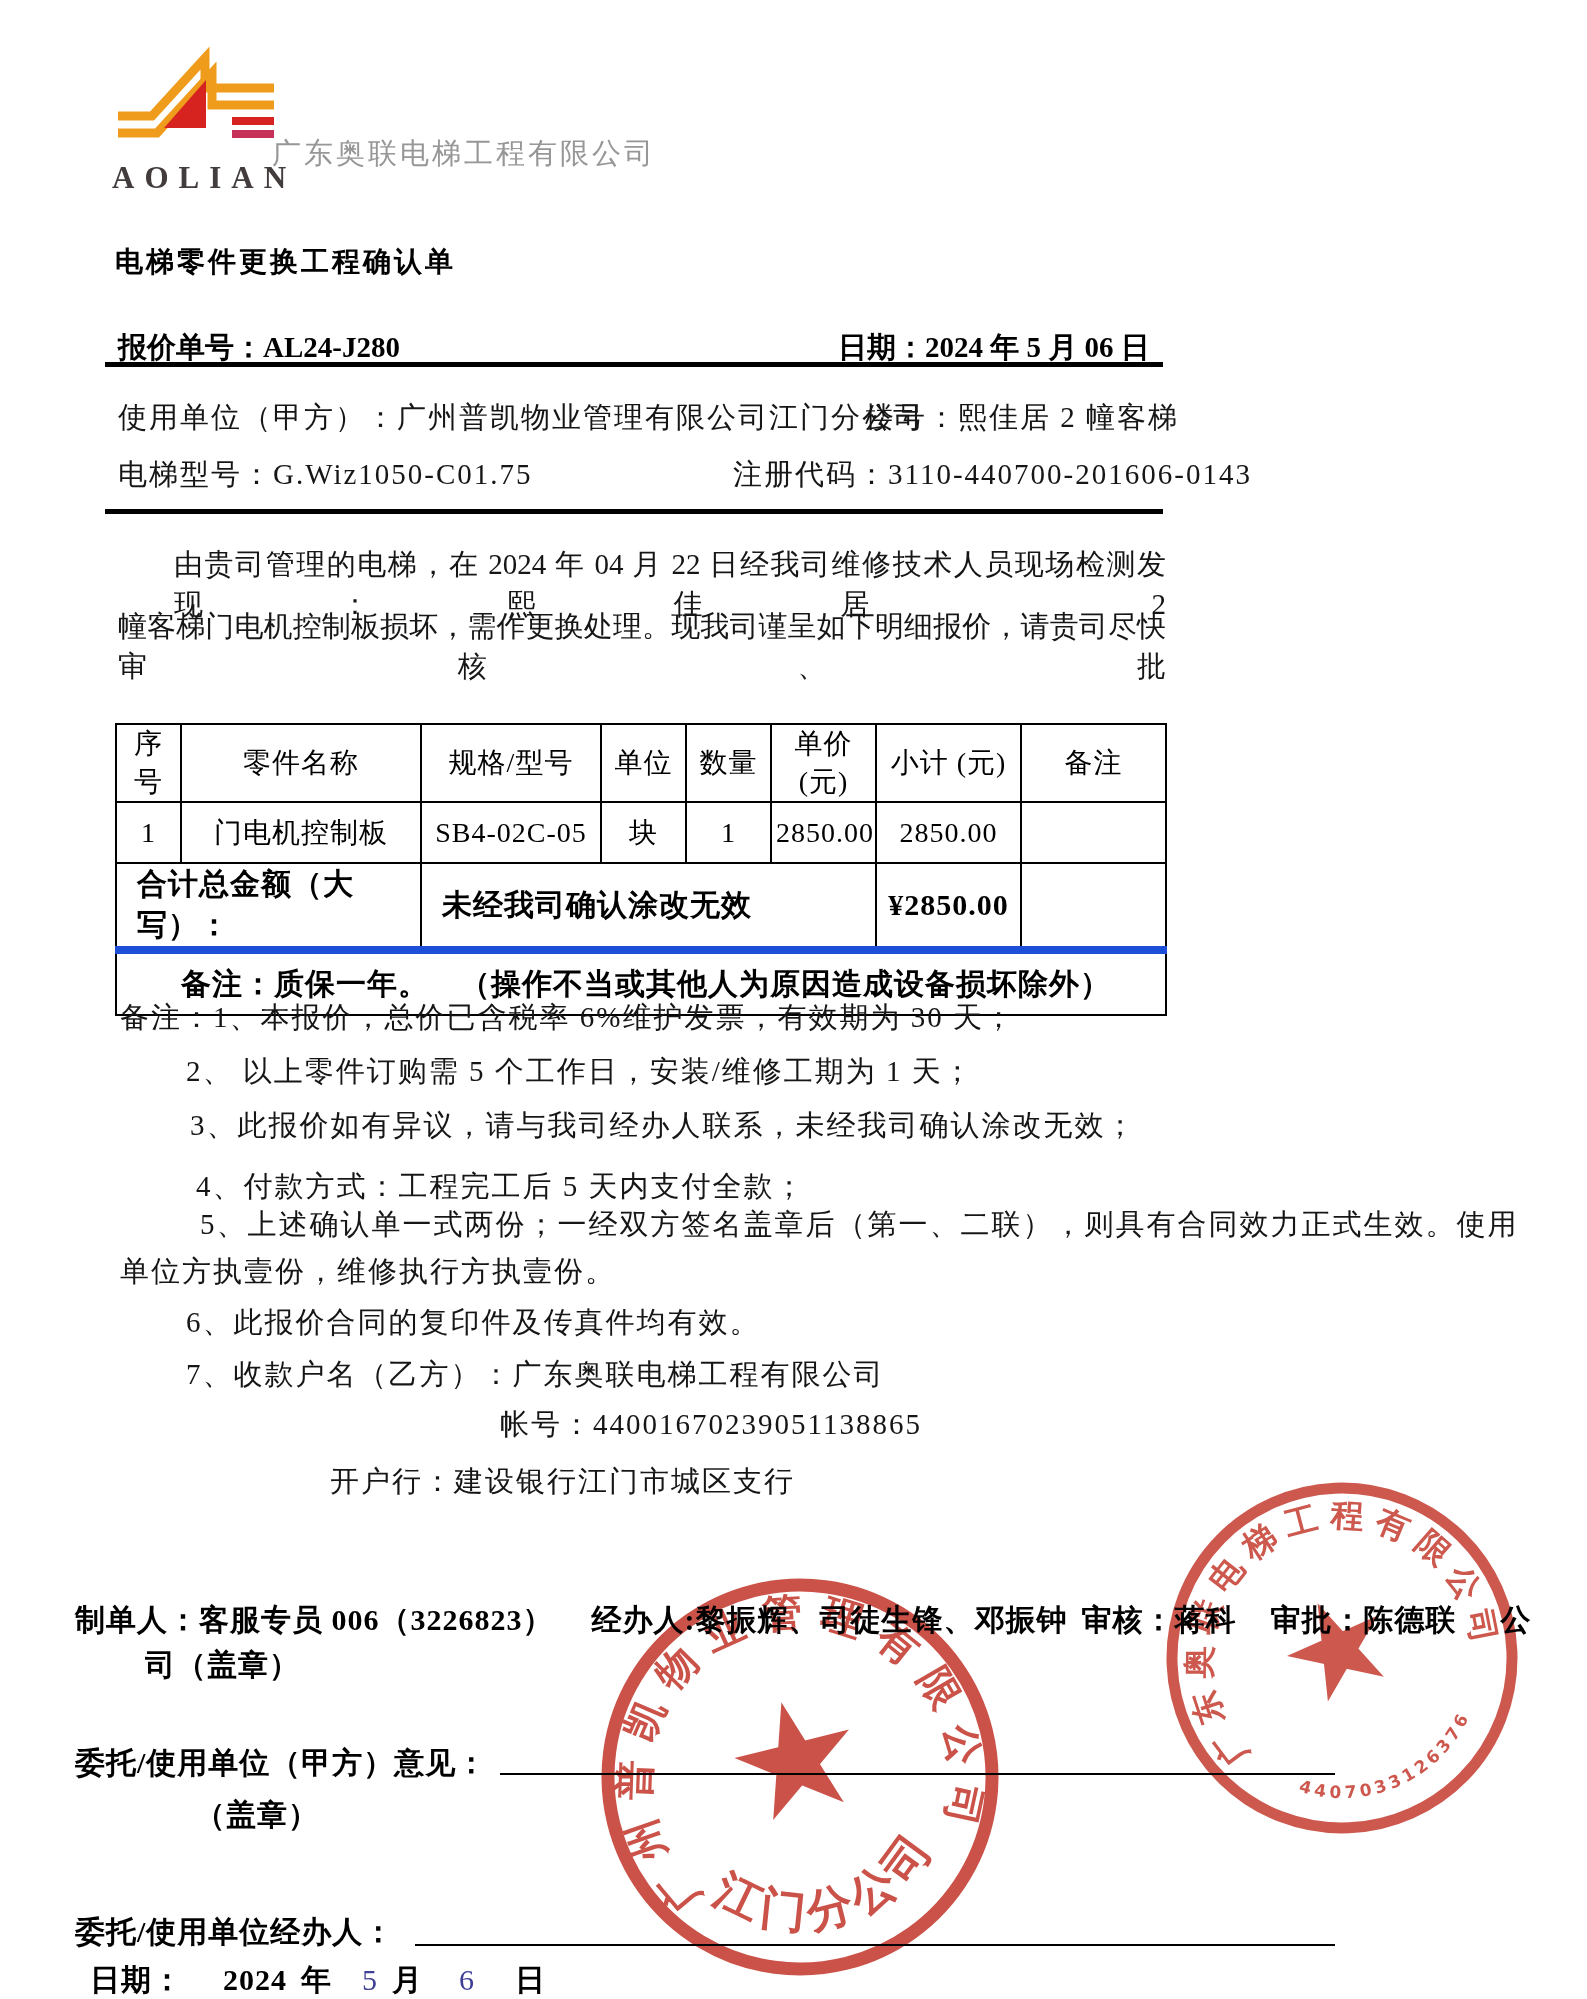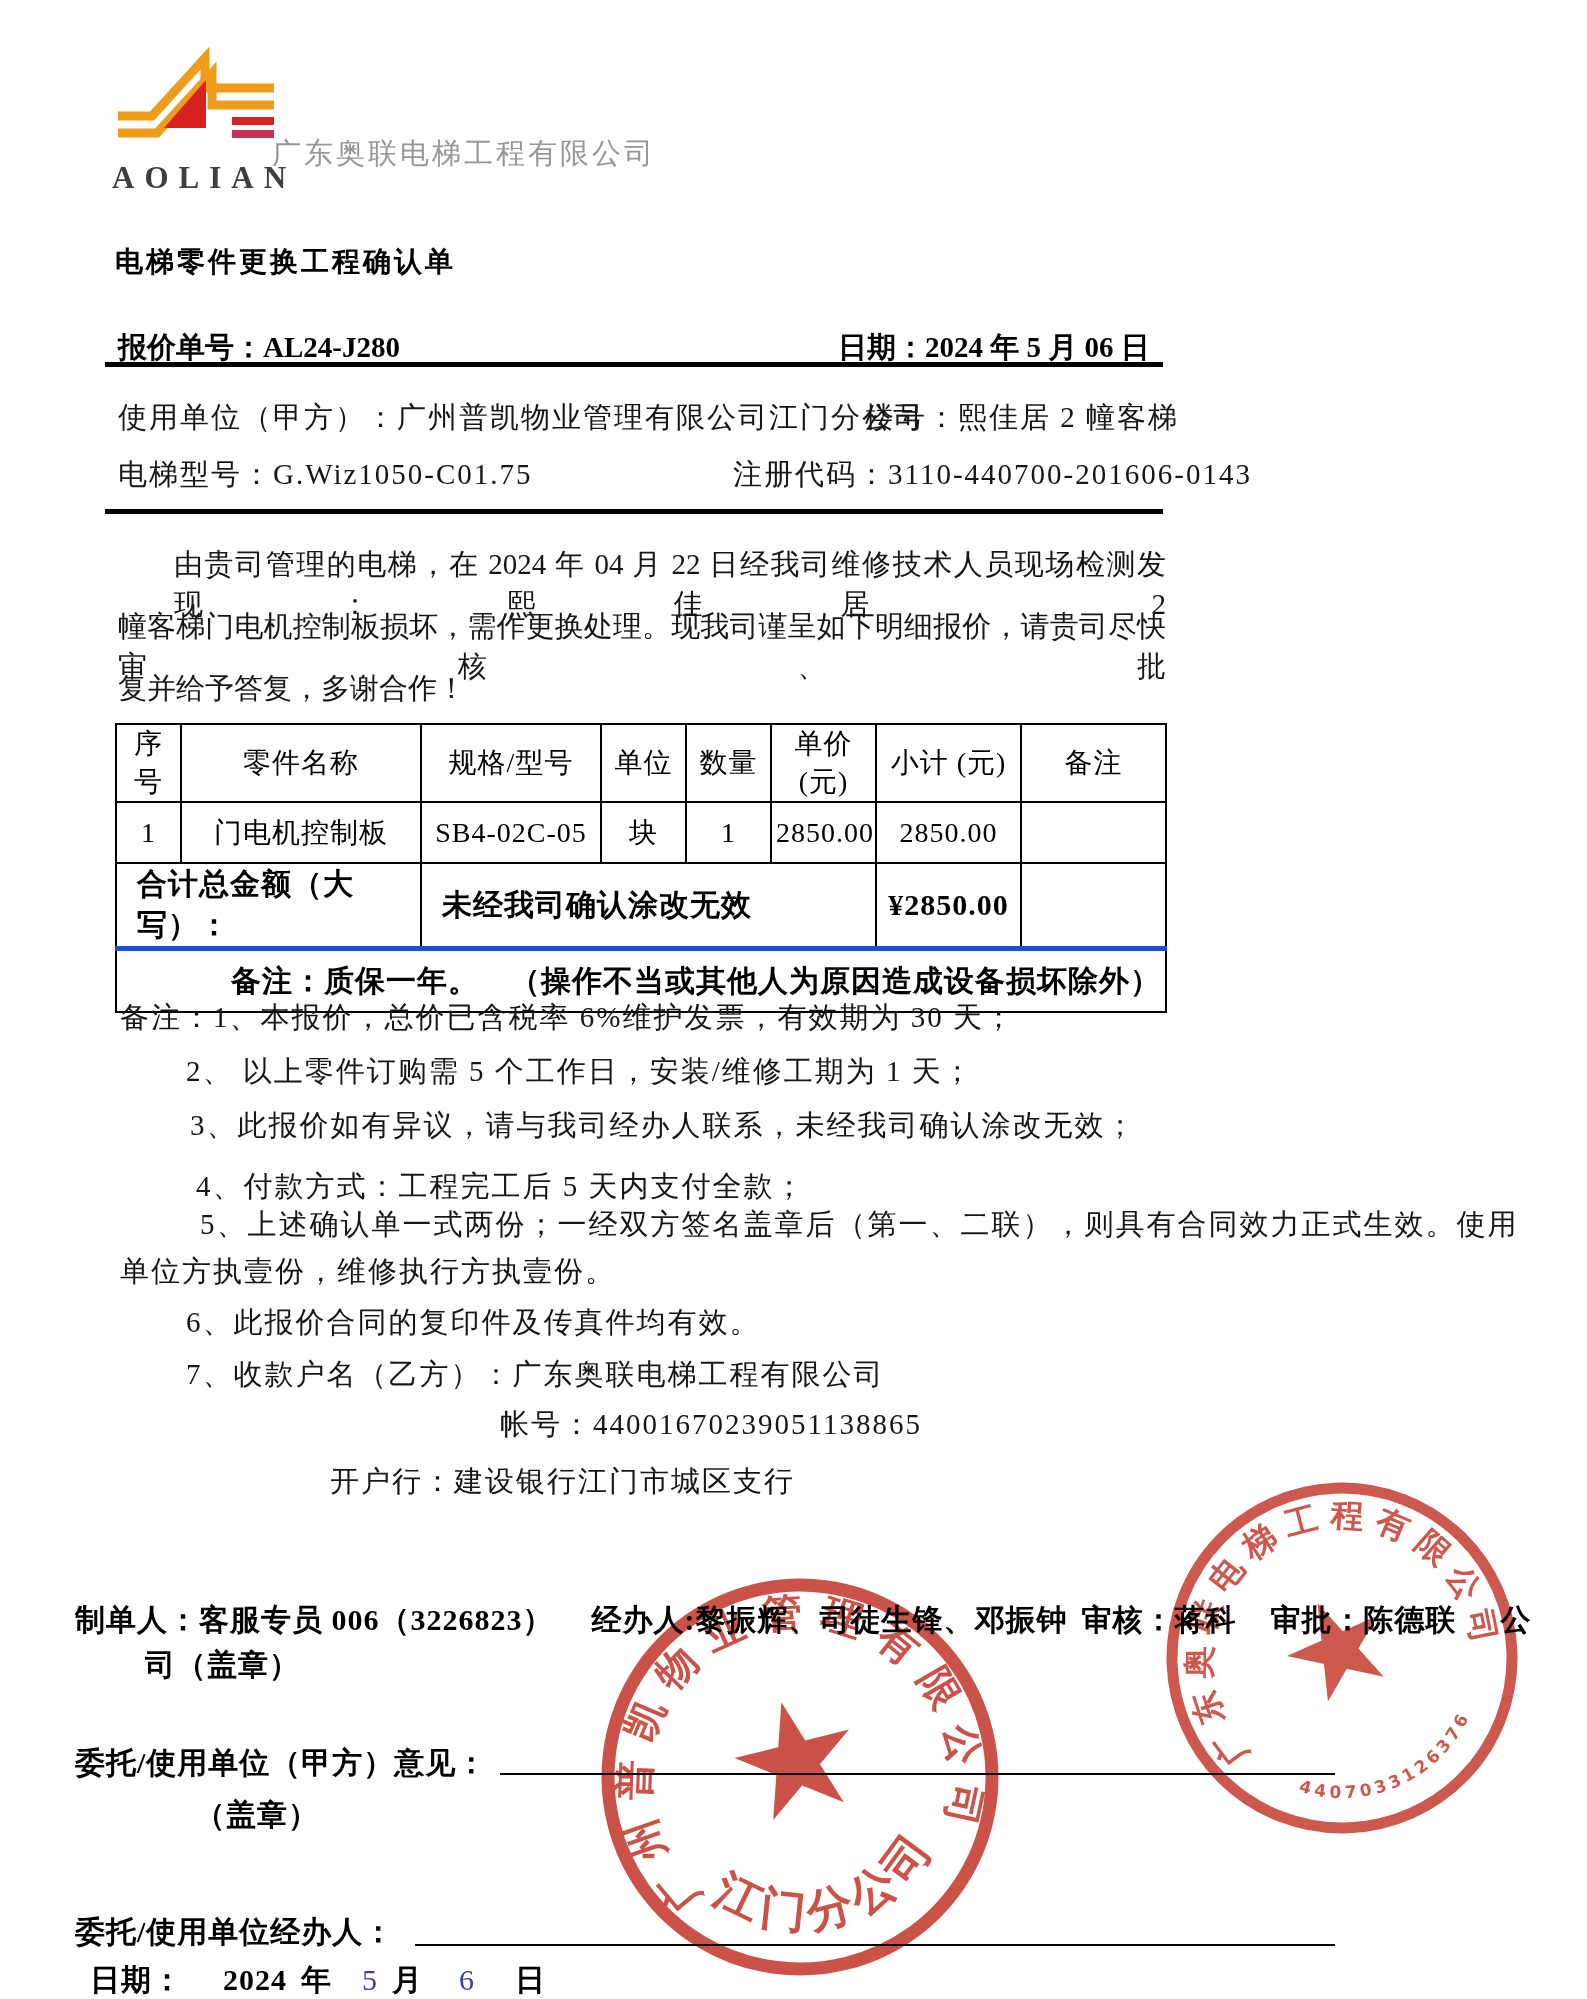--- a/index.html
+++ b/index.html
@@ -17,22 +17,22 @@
   .intro-line{position:absolute;left:118px;width:1048px;font-size:29px;font-weight:400;
               color:#161616;}
   .just{text-align:justify;text-align-last:justify;}
   .parts-table{position:absolute;left:115px;top:723px;width:1050px;border-collapse:collapse;
                table-layout:fixed;font-size:28px;}
   .parts-table td{border:2px solid #000;text-align:center;padding:0 4px;font-weight:400;
                   letter-spacing:1px;overflow:hidden;}
   .parts-table tr.hdr td{height:61px;}
   .parts-table tr.r1 td{height:59px;}
   .parts-table tr.tot td{height:59px;font-weight:bold;font-size:30px;}
-  .parts-table tr.rmk td{height:60px;border-top:5px solid #1d4ed8;font-weight:bold;font-size:30px;
-                         text-align:right;padding-left:14px;}
+  .parts-table tr.rmk td{height:60px;border-top:8px solid #1d4ed8;font-weight:bold;font-size:30px;
+                         text-align:center;padding-left:14px;}
   .tot .tleft{text-align:left;padding-left:20px;}
   .note-line{position:absolute;font-size:29px;font-weight:400;color:#161616;
              letter-spacing:2px;white-space:nowrap;}
   .foot{font-size:30px;font-weight:bold;letter-spacing:1px;}
   .sig-underline{position:absolute;border-bottom:2px solid #000;}
   .stamp{position:absolute;mix-blend-mode:multiply;}
   .hand-num{color:#3f3f96;font-weight:400;}
 </style>
 </head>
 <body>
@@ -68,21 +68,20 @@
   <div class="abs meta-line thin" style="left:118px;top:455px;">
     <span>电梯型号：</span><span>G.Wiz1050-C01.75</span>
   </div>
   <div class="abs meta-line thin" style="left:733px;top:455px;">
     <span>注册代码：</span><span>3110-440700-201606-0143</span>
   </div>
   <div class="hr" style="top:509px;"></div>
 
   <div class="intro-line just" style="top:545px;padding-left:56px;width:992px;">由贵司管理的电梯，在 2024 年 04 月 22 日经我司维修技术人员现场检测发现：熙佳居 2</div>
   <div class="intro-line just" style="top:607px;">幢客梯门电机控制板损坏，需作更换处理。现我司谨呈如下明细报价，请贵司尽快审核、批</div>
-  <div class="intro-line" style="top:669px;">复并给予答复，多谢合作！</div>
 
   <table class="parts-table">
     <colgroup>
       <col style="width:65px">
         <col style="width:240px">
         <col style="width:180px">
         <col style="width:85px">
       <col style="width:85px">
         <col style="width:105px">
         <col style="width:145px">

